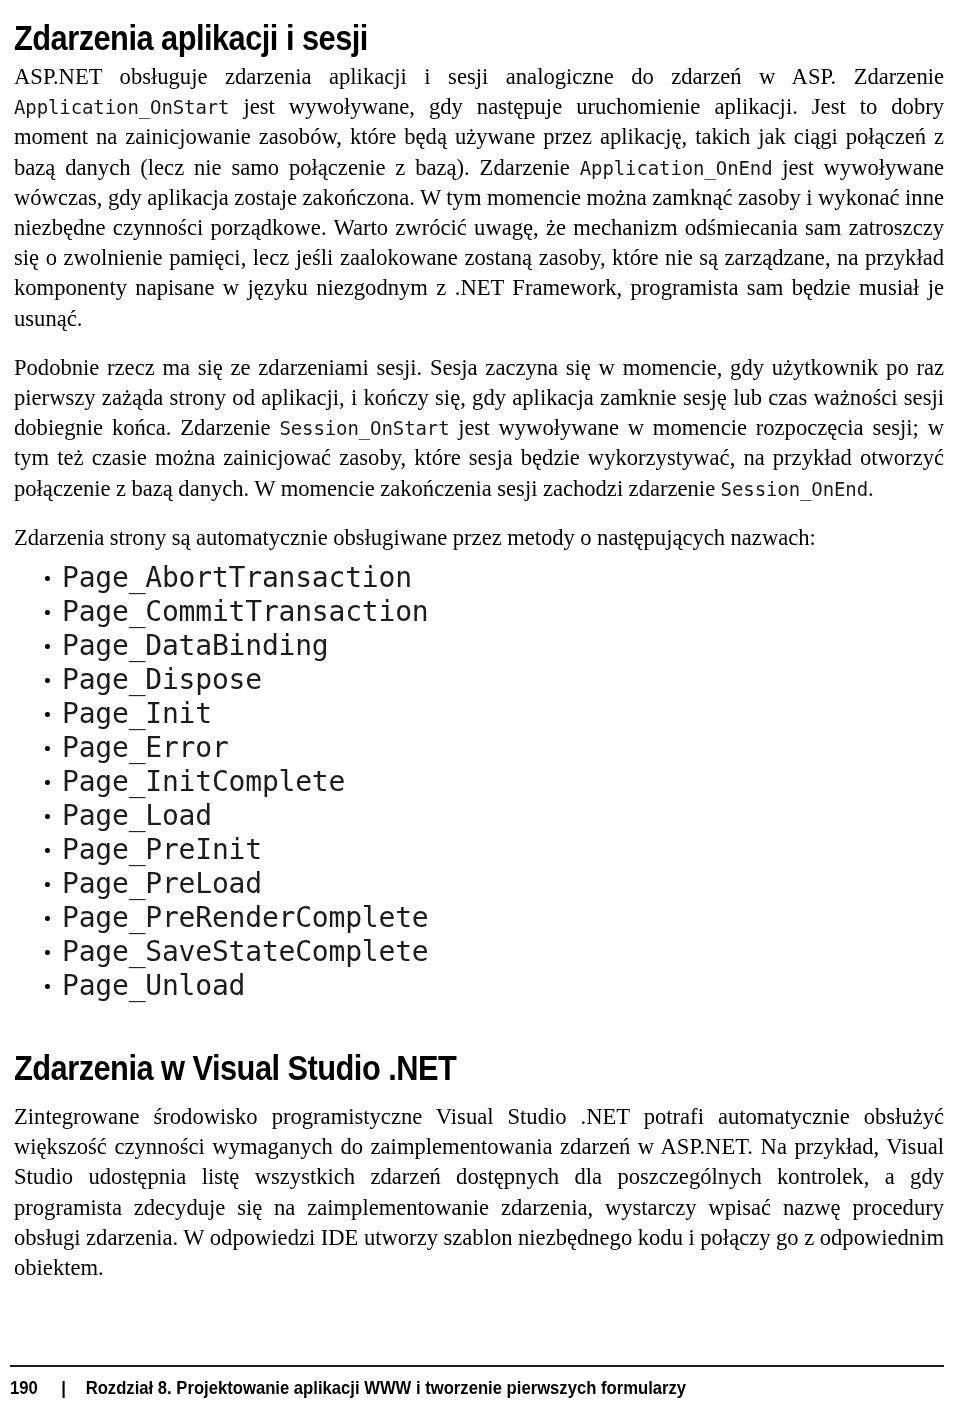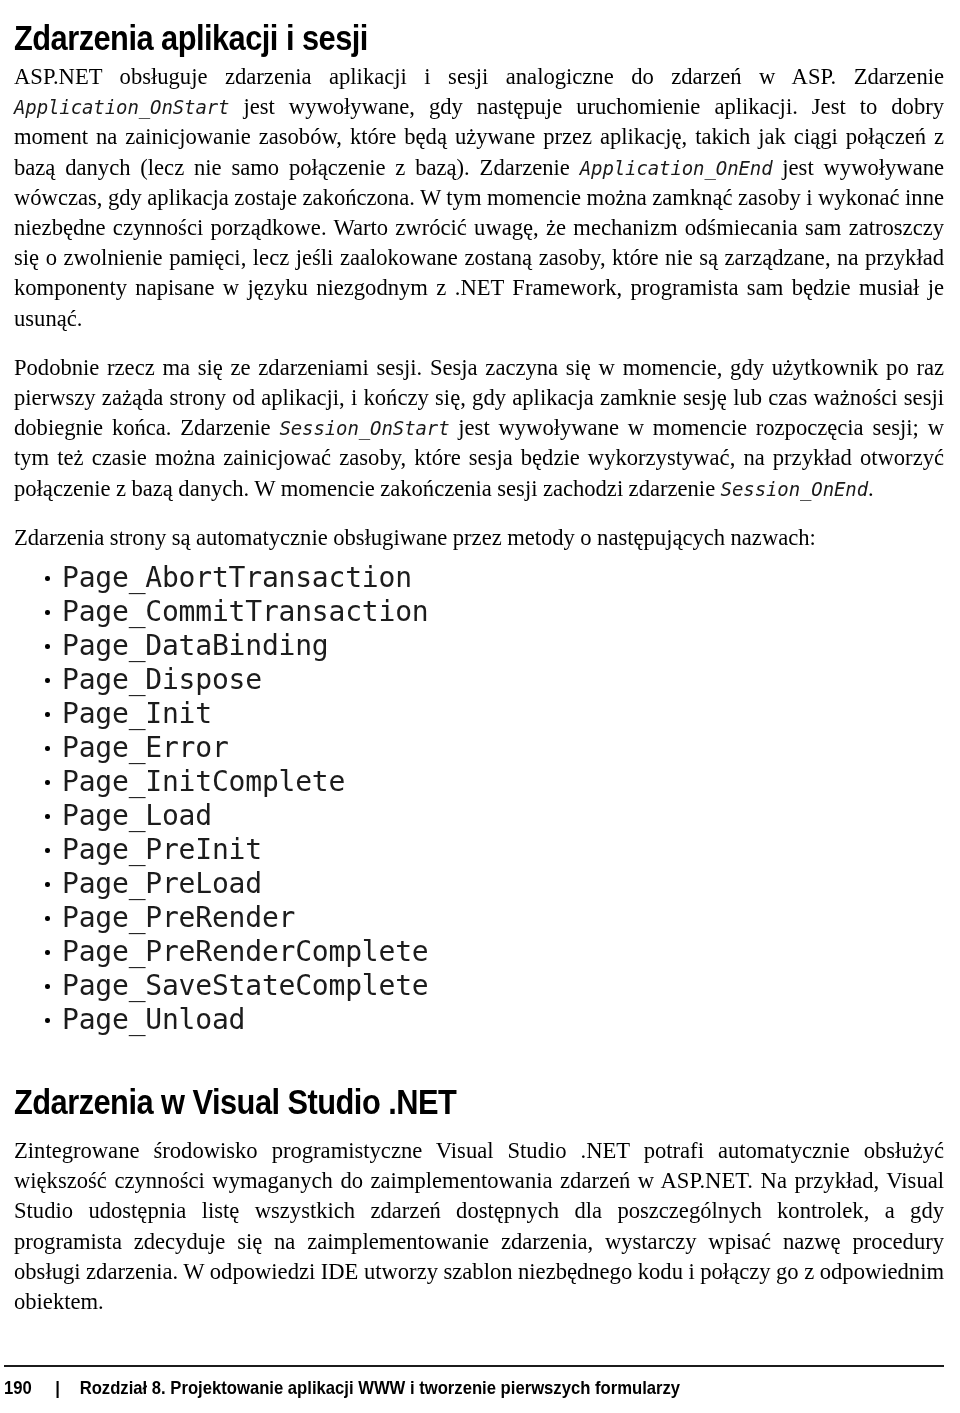--- a/index.html
+++ b/index.html
@@ -60,21 +60,20 @@
   }
 
   .gap-after-p1 { height: 19px; }
   .gap-after-p2 { height: 19px; }
 
   code, .mono {
     font-family: "DejaVu Sans Mono", "Liberation Mono", monospace;
     font-size: 19px;
     letter-spacing: -0.1px;
     color: #1a1a1a;
-    font-style: italic;
   }
 
   
   ul.method-list {
     list-style: none;
     margin: 8px 0 0 0;
     padding: 0;
   }
   ul.method-list li {
     position: relative;
@@ -93,21 +92,21 @@
     top: 15px;
     width: 4.5px;
     height: 4.5px;
     background: #000;
     border-radius: 50%;
   }
 
   
   .footer {
     position: absolute;
-    left: 4px;
+    left: 10px;
     right: 16px;
     bottom: 14px;
   }
   .footer-rule {
     height: 2.2px;
     background: #1b1b1b;
     width: 100%;
     margin-bottom: 10px;
   }
   .footer-line {
@@ -155,21 +154,20 @@
     <li>Page_AbortTransaction</li>
     <li>Page_CommitTransaction</li>
     <li>Page_DataBinding</li>
     <li>Page_Dispose</li>
     <li>Page_Init</li>
     <li>Page_Error</li>
     <li>Page_InitComplete</li>
     <li>Page_Load</li>
     <li>Page_PreInit</li>
     <li>Page_PreLoad</li>
-    <li>Page_PreRender</li>
     <li>Page_PreRenderComplete</li>
     <li>Page_SaveStateComplete</li>
     <li>Page_Unload</li>
   </ul>
 
   <div class="spacer-before-h2"></div>
 
   <div class="h1-wrap second">
     <h1 class="section-title second">Zdarzenia w Visual Studio .NET</h1>
   </div>

